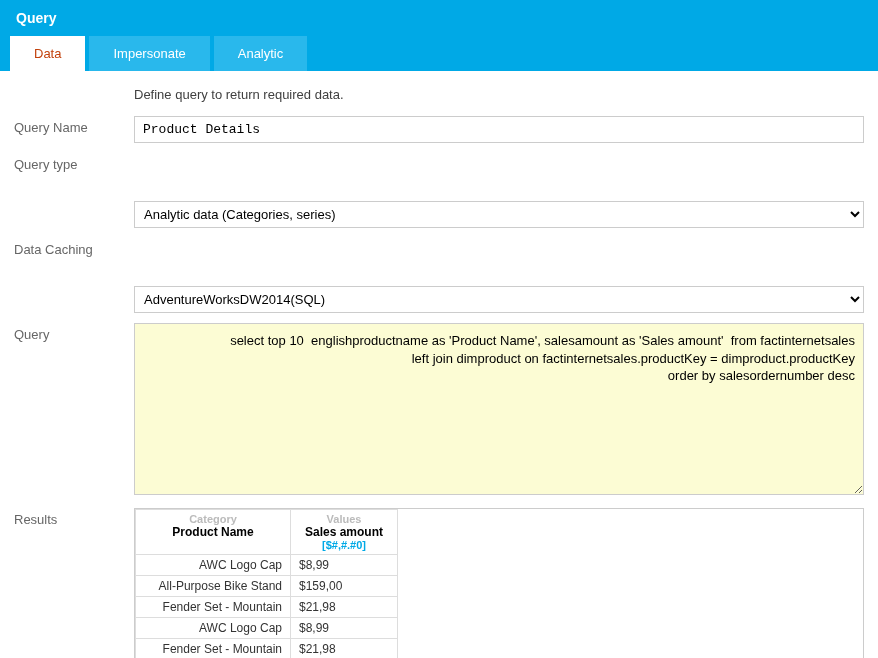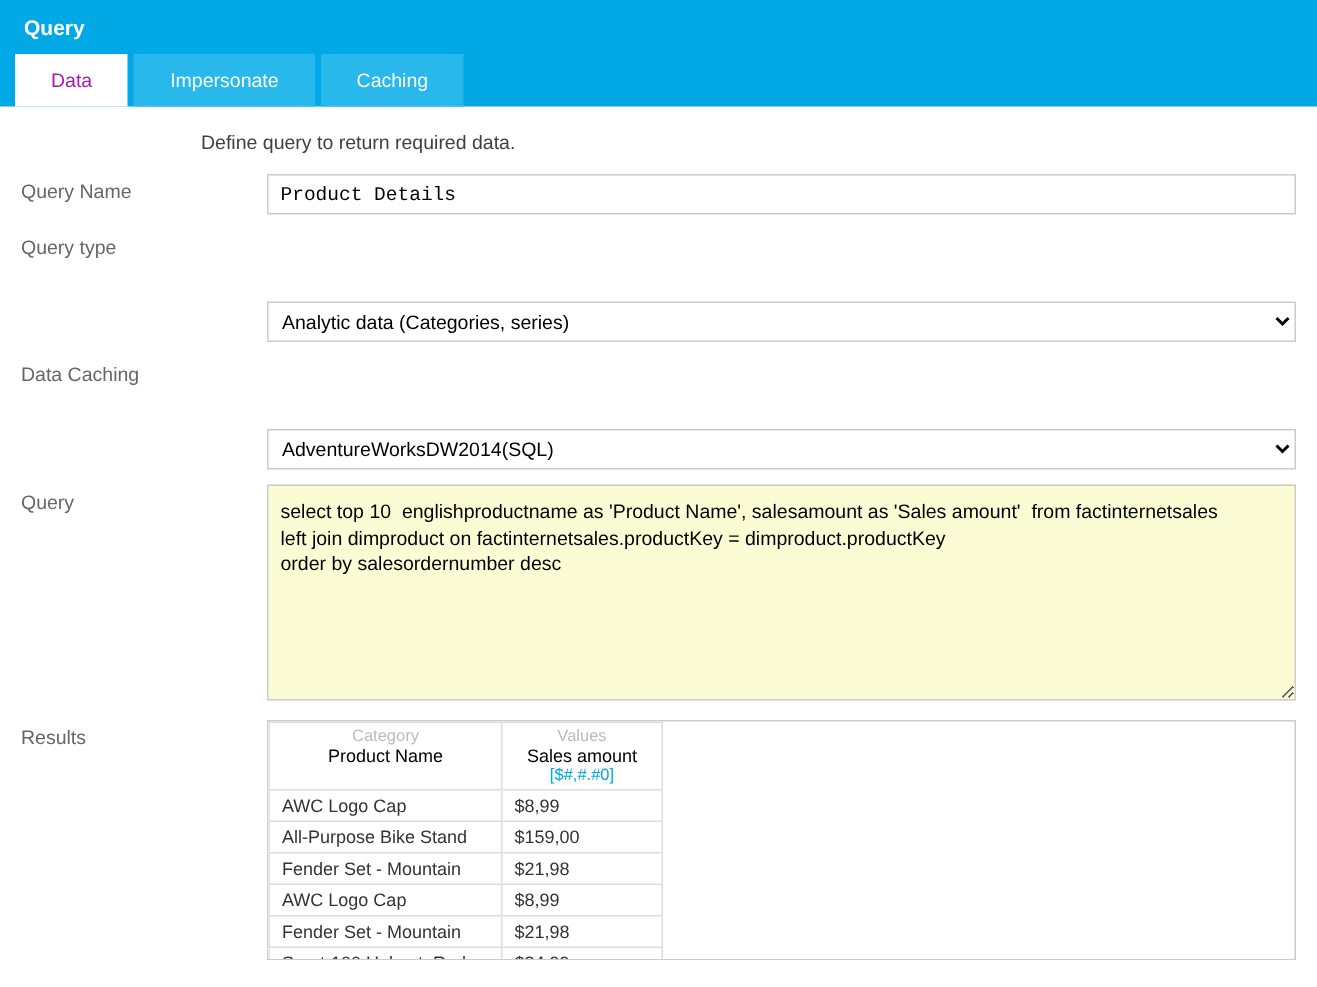--- a/index.html
+++ b/index.html
@@ -1,51 +1,51 @@
 <!DOCTYPE html>
 <html><head>
   <meta charset="utf-8">
   <style>
     * { box-sizing: border-box; margin: 0; padding: 0; }
     body { font-family: Arial, Helvetica, sans-serif; font-size: 13px; color: #333; background: #fff; }
     .container { width: 878px; }
     .header { background: #00a9e6; color: #fff; padding: 10px 16px; font-weight: bold; font-size: 14px; }
     .tabs { background: #00a9e6; display: flex; padding: 0 10px; gap: 4px; }
     .tab { padding: 10px 24px; cursor: pointer; font-size: 13px; color: #fff; background: #29b8ec; }
-    .tab.active { background: #fff; color: #a21caf; }
+    .tab.active { background: #fff; color: #c2410c; }
     .content { padding: 16px 14px 14px 14px; }
-    .row { display: flex; margin-bottom: 10px; align-items: flex-start; gap: 44px; }
+    .row { display: flex; margin-bottom: 10px; align-items: flex-start; }
     .label-col { width: 120px; padding-top: 4px; color: #666; font-size: 13px; flex-shrink: 0; }
     .field-col { flex: 1; }
     .desc { color: #404040; font-size: 13px; margin-bottom: 14px; margin-left: 120px; }
     input[type=text] { width: 100%; padding: 5px 8px; border: 1px solid #ccc; font-size: 13px; font-family: Liberation Mono, monospace; }
     select { width: 100%; padding: 4px 5px; border: 1px solid #ccc; font-size: 13px; font-family: inherit; background: #fff; margin-top: 48px; }
-    textarea { width: 100%; height: 144px; padding: 8px; border: 1px solid #ccc; background: #fcfcd4; font-family: inherit; font-size: 13px; resize: both; overflow: auto; line-height: 1.35; }
+    textarea { width: 100%; height: 172px; padding: 8px; border: 1px solid #ccc; background: #fcfcd4; font-family: inherit; font-size: 13px; resize: both; overflow: auto; line-height: 1.35; text-align: right; }
     .results-box { border: 1px solid #ccc; height: 160px; overflow-y: scroll; background: #fff; }
     .results-inner { display: inline-block; }
     table { border-collapse: collapse; }
     th, td { border: 1px solid #ddd; padding: 3px 8px; font-size: 12px; white-space: nowrap; }
-    th { font-weight: normal; text-align: center; vertical-align: top; }
+    th { font-weight: bold; text-align: center; vertical-align: top; }
     th .col-type { color: #bbb; font-size: 11px; display: block; }
     th .col-name { color: #000000; display: block; }
     th .col-fmt { color: #00a9e6; font-size: 11px; display: block; }
-    td.cat { width: 155px; }
+    td.cat { text-align: right; width: 155px; }
     td.val { width: 107px; }
     .run-btn { background: #00a9e6; color: #000000; border: none; padding: 8px 20px; font-size: 13px; cursor: pointer; margin-top: 10px; margin-left: 120px; }
     .row-results .label-col { padding-top: 4px; }
   </style>
 </head>
 <body>
 
 <div class="container">
   <div class="header">Query</div>
   <div class="tabs">
     <div class="tab active">Data</div>
     <div class="tab">Impersonate</div>
-    <div class="tab">Caching</div>
+    <div class="tab">Analytic</div>
   </div>
 
   <div class="content">
     <div class="desc">Define query to return required data.</div>
 
     <div class="row">
       <div class="label-col">Query Name</div>
       <div class="field-col">
         <input type="text" value="Product Details" style="">
       </div>

